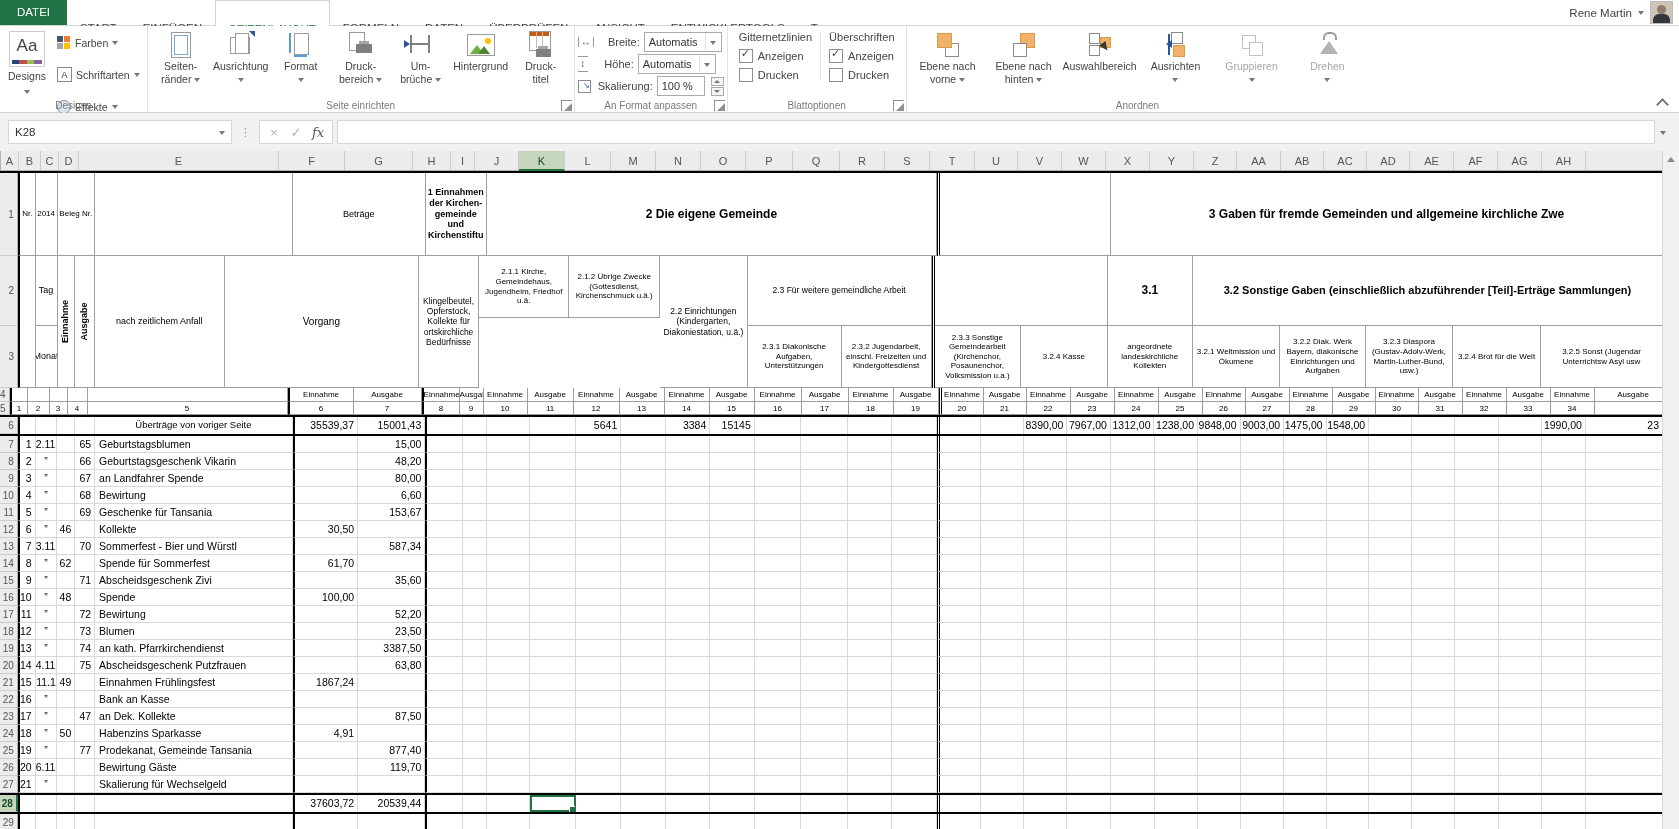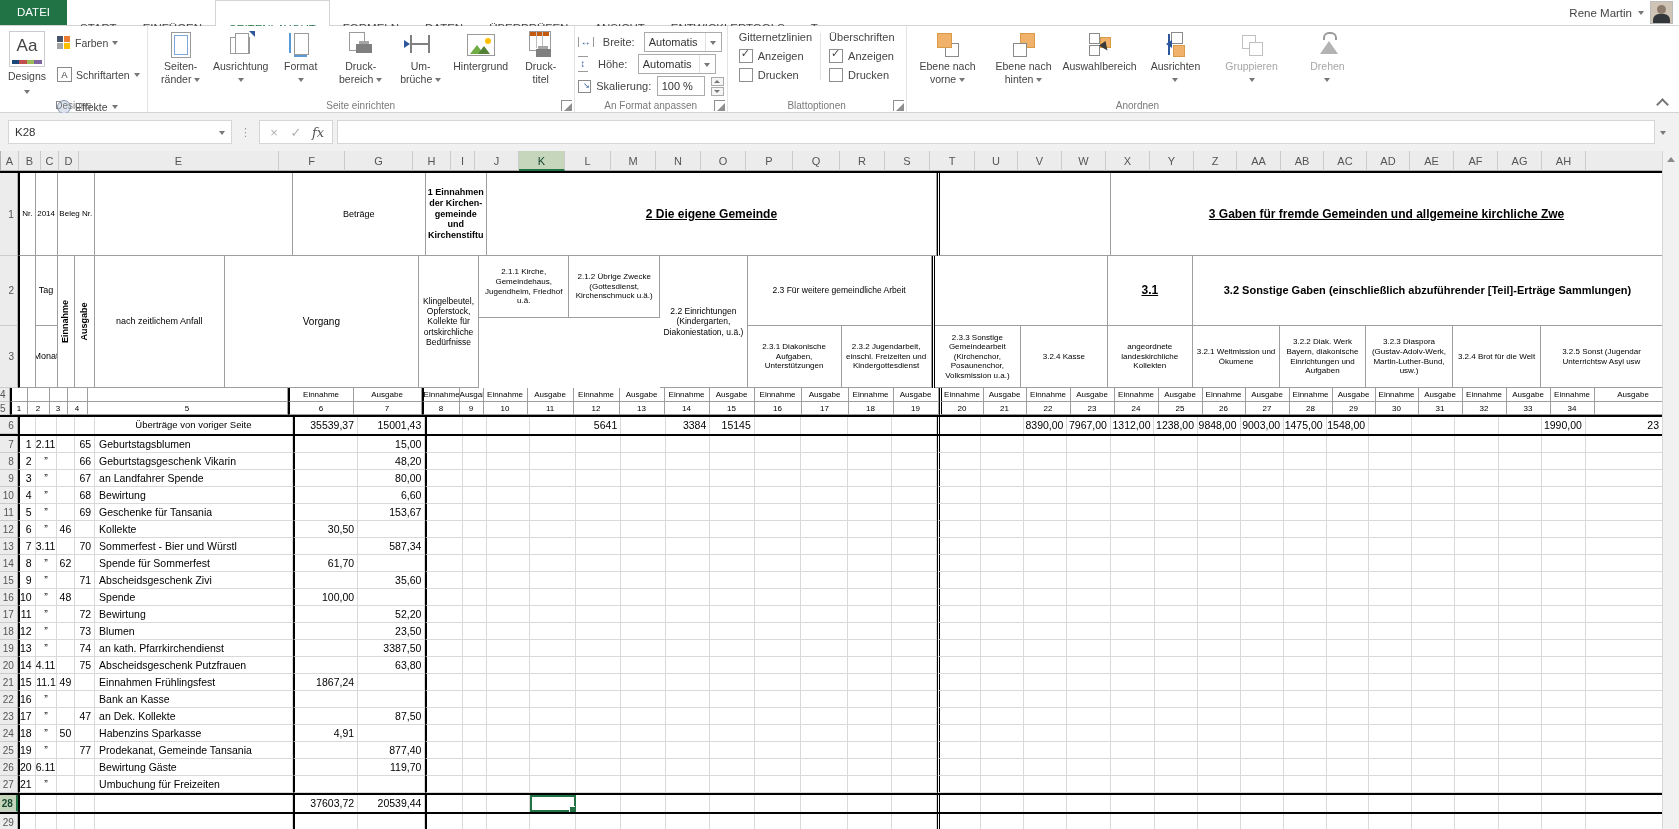--- a/index.html
+++ b/index.html
@@ -42,21 +42,21 @@
   .ricon{width:28px;height:28px;position:relative;margin-bottom:1px;}
   .ricon i{position:absolute;display:block;}
   .rlabel2{font-size:10.5px;line-height:1.2;color:#444;}
   .rlabel2 .l2{display:block;}
   .rbtn.disabled .rlabel2{color:#a6a6a6;}
   .sqo{width:10px;height:10px;border:1px solid #8a8a8a;background:#fff;}
   .sqf{width:10px;height:10px;background:#f0b26b;border:1px solid #d99b45;}
   
   .aform{display:flex;flex-direction:column;gap:2px;padding-top:3px;}
   .arow{display:flex;align-items:center;gap:4px;height:20px;}
-  .alabel{font-size:11px;color:#444;width:42px;text-align:center;}
+  .alabel{font-size:11px;color:#444;width:42px;text-align:right;}
   .alabel.wide{width:58px;}
   .icw{font-size:10px;color:#2b579a;width:14px;text-align:center;border-left:1px solid #999;border-right:1px solid #999;height:10px;line-height:10px;}
   .ich{font-size:10px;color:#2b579a;width:10px;text-align:center;border-top:1px solid #999;border-bottom:1px solid #999;height:14px;line-height:14px;}
   .ics{width:11px;height:11px;border:1px solid #8a8a8a;position:relative;font-size:8px;color:#2b579a;line-height:10px;text-align:right;}
   .combo{width:78px;height:20px;border:1px solid #ababab;background:#fff;display:flex;align-items:center;box-sizing:border-box;}
   .combo-text{flex:1;font-size:11px;padding-left:4px;color:#333;white-space:nowrap;overflow:hidden;}
   .combo-caretbox{width:15px;text-align:center;border-left:1px solid #e0e0e0;height:100%;line-height:18px;}
   .spin{width:48px;height:20px;border:1px solid #ababab;background:#fff;font-size:11px;display:flex;align-items:center;padding-left:4px;box-sizing:border-box;color:#333;}
   .spinbtns{display:flex;flex-direction:column;gap:1px;margin-left:2px;}
   .sb{width:13px;height:9px;border:1px solid #ababab;background:#f5f5f5;display:flex;align-items:center;justify-content:center;box-sizing:border-box;}
@@ -109,21 +109,21 @@
   .mTU{width:88px}.mVW{width:88px}.mXY{width:88px}.mZE{width:470px}
   .mZAA{width:87px}.mABAC{width:86px}.mADAE{width:87px}.mAFAG{width:88px}.mAHCUT{width:122px}
   
   .hrow{display:flex;}
   .hrow.r1{border-top:2px solid #000;}
   .hcell{border-right:1px solid #9e9e9e;border-bottom:1px solid #9e9e9e;box-sizing:border-box;
          display:flex;align-items:center;justify-content:center;text-align:center;color:#000;
          font-size:8px;line-height:1.2;overflow:hidden;background:#fff;padding:0 1px;}
   .bL2{border-left:2px solid #000;}
   .bLd{border-left:3px double #000;}
-  .b12{font-size:12px;font-weight:bold;text-decoration:underline;}
+  .b12{font-size:12px;font-weight:bold;}
   .b11{font-size:11px;font-weight:bold;}
   .f9{font-size:9px;}
   .f10{font-size:10px;}
   .nowrapclip{white-space:nowrap;}
   .vstack{display:flex;flex-direction:column;box-sizing:border-box;}
   .hsplit{display:flex;flex:1;}
   .h70{height:70px;box-sizing:border-box;}
   .h62{height:62px;box-sizing:border-box;}
   .gcol{display:flex;flex-direction:column;box-sizing:border-box;}
   .vert span{transform:rotate(-90deg);white-space:nowrap;font-weight:bold;font-size:9px;}
@@ -1402,21 +1402,21 @@
         <div class="dcell cAG rgt"></div>
         <div class="dcell cAH rgt"></div>
         <div class="dcell cCUT rgt"></div>
       </div>
       <div class="drow">
         <div class="rnum">27</div>
         <div class="dcell cA rgt">21</div>
         <div class="dcell cB ctr">”</div>
         <div class="dcell cC rgt"></div>
         <div class="dcell cD rgt"></div>
-        <div class="dcell cE lft">Umbuchung für Freizeiten</div>
+        <div class="dcell cE lft">Skalierung für Wechselgeld</div>
         <div class="dcell cF rgt"></div>
         <div class="dcell cG rgt"></div>
         <div class="dcell cH rgt"></div>
         <div class="dcell cI rgt"></div>
         <div class="dcell cJ rgt"></div>
         <div class="dcell cK rgt"></div>
         <div class="dcell cL rgt"></div>
         <div class="dcell cM rgt"></div>
         <div class="dcell cN rgt"></div>
         <div class="dcell cO rgt"></div>

